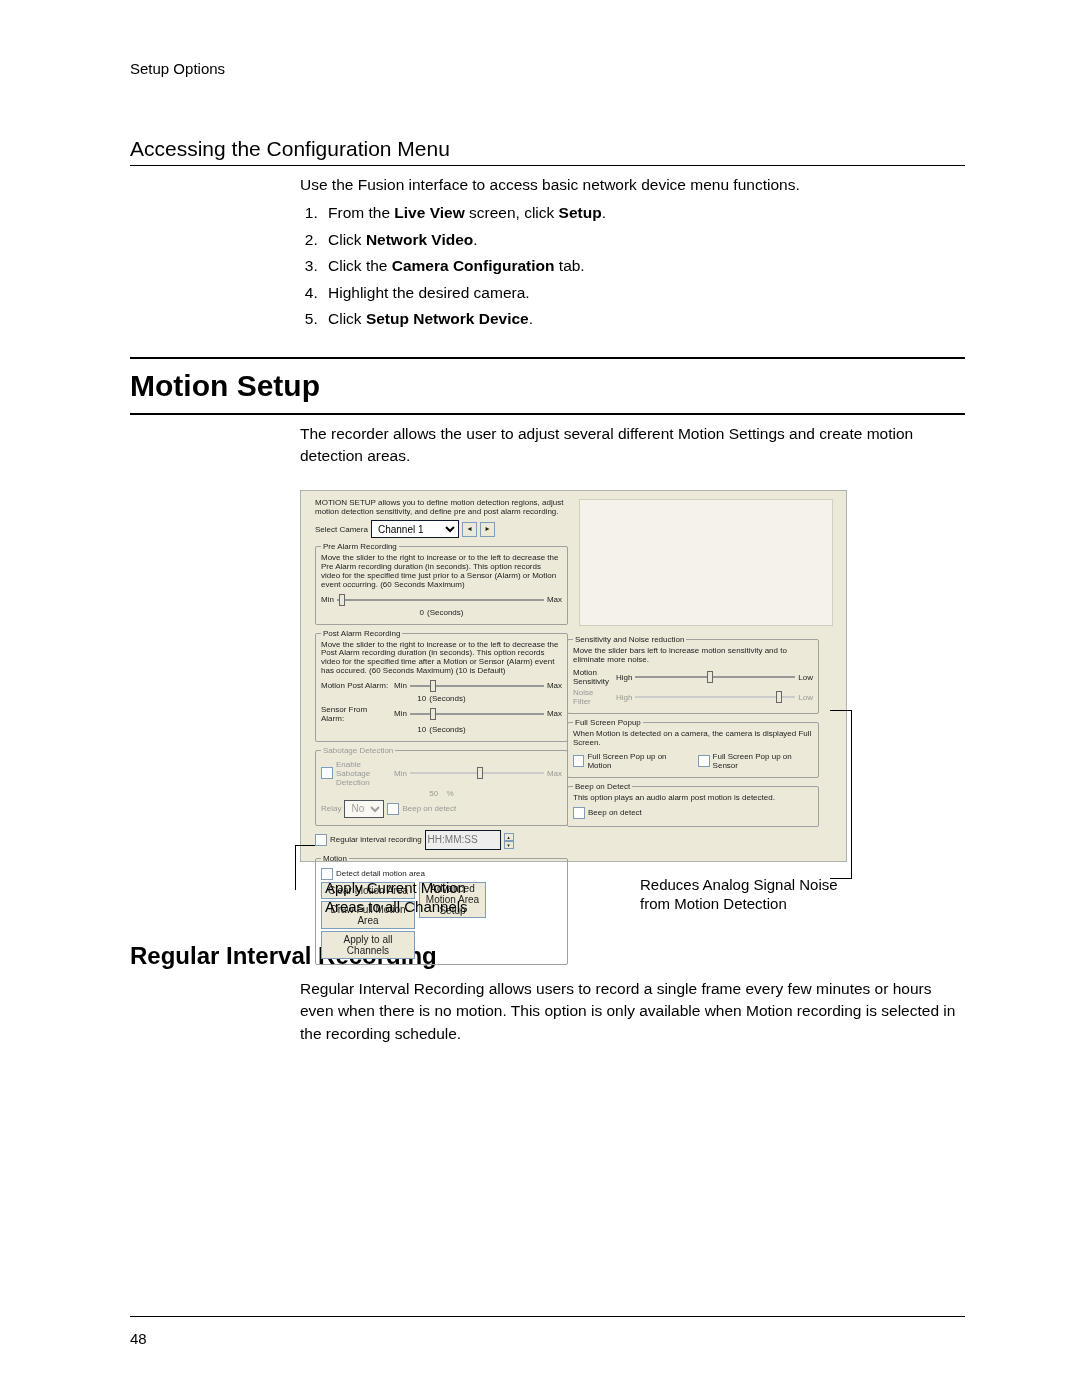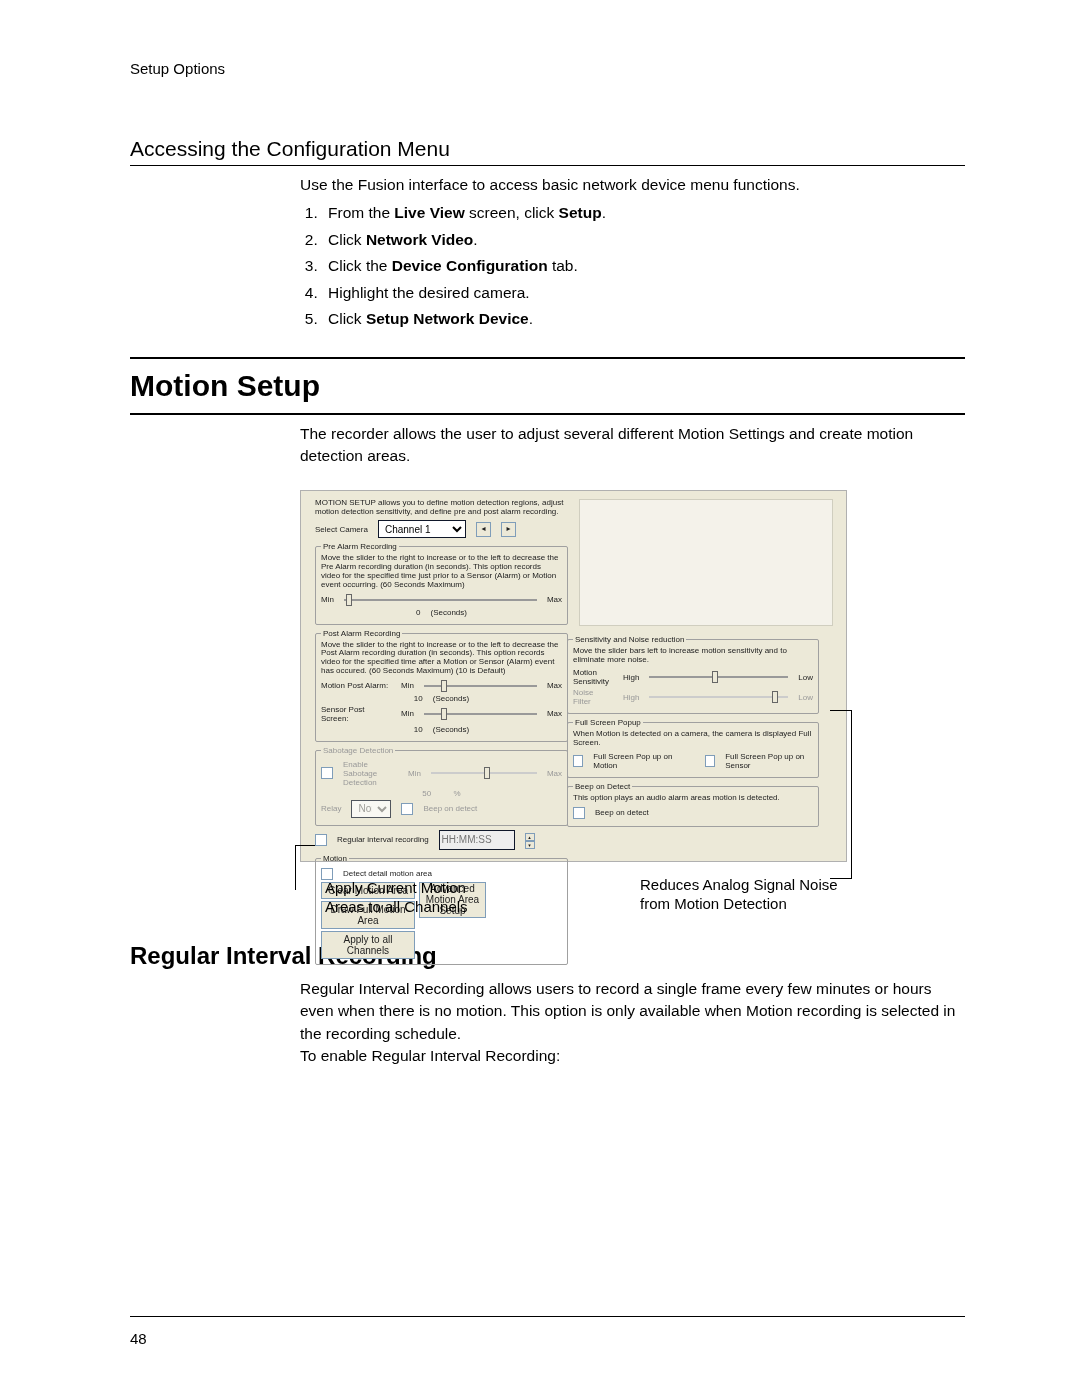--- a/index.html
+++ b/index.html
@@ -73,21 +73,21 @@
   .left-col { left:14px; top:8px; width:253px; }
   .right-col { left:266px; top:140px; width:252px; }
   fieldset {
     border: 1px solid #a0a0a0;
     border-radius: 2px;
     margin: 4px 0;
     padding: 3px 5px 5px 5px;
   }
   legend { padding: 0 2px; font-size:8px; }
   .intro { font-size:8px; line-height:1.1; margin-bottom:4px; }
-  .row { display:flex; align-items:center; gap:10px; margin:2px 0; }
+  .row { display:flex; align-items:center; gap:3px; margin:2px 0; }
   select, input[type=text] {
     font-size:10px; height:18px; border:1px solid #0f172a; background:#fff; padding:0 2px;
   }
   .nav-btn {
     width:13px; height:13px; border:1px solid #7f9db9; background:#ece9d8;
     display:inline-flex; align-items:center; justify-content:center;
     font-size:8px; line-height:1;
   }
   .slider {
     position:relative; flex:1; height:12px;
@@ -141,21 +141,21 @@
   <div class="body-block">
     <div>Use the Fusion interface to access basic network device menu functions.</div>
     <ol class="steps">
       <li>
         <span>From the </span><span class="b">Live View</span><span> screen, click </span><span class="b">Setup</span><span>.</span>
       </li>
       <li>
         <span>Click </span><span class="b">Network Video</span><span>.</span>
       </li>
       <li>
-        <span>Click the </span><span class="b">Device Configuration</span><span> tab.</span>
+        <span>Click the </span><span class="b">Camera Configuration</span><span> tab.</span>
       </li>
       <li>
         <span>Highlight the desired camera.</span>
       </li>
       <li>
         <span>Click </span><span class="b">Setup Network Device</span><span>.</span>
       </li>
     </ol>
   </div>
 
@@ -204,21 +204,21 @@
                 <div class="slider-track"></div>
                 <div class="slider-thumb" style="left:15%;"></div>
               </div>
             <span>Max</span>
           </div>
           <div class="row" style="justify-content:center;">
             <span>10</span>
             <span>(Seconds)</span>
           </div>
           <div class="row">
-            <span style="width:70px;">Sensor Post Screen:</span>
+            <span style="width:70px;">Sensor From Alarm:</span>
             <span>Min</span>
             <div class="slider">
                 <div class="slider-track"></div>
                 <div class="slider-thumb" style="left:15%;"></div>
               </div>
             <span>Max</span>
           </div>
           <div class="row" style="justify-content:center;">
             <span>10</span>
             <span>(Seconds)</span>
@@ -306,21 +306,21 @@
             <span class="cb"></span>
             <span>Full Screen Pop up on Motion</span>
             <span style="width:6px;"></span>
             <span class="cb"></span>
             <span>Full Screen Pop up on Sensor</span>
           </div>
         </fieldset>
 
         <fieldset>
           <legend>Beep on Detect</legend>
-          <div class="intro">This option plays an audio alarm areas motion is detected.</div>
+          <div class="intro">This option plays an audio alarm post motion is detected.</div>
           <div class="row">
             <span class="cb"></span>
             <span>Beep on detect</span>
           </div>
         </fieldset>
       </div>
 
     </div>
 
     <div class="lead-line" style="left:-5px; top:355px; width:1px; height:45px;"></div>
@@ -335,18 +335,17 @@
     <div class="lead-line" style="left:530px; top:388px; width:22px; height:1px;"></div>
     <div class="callout-label" style="left:340px; top:385px; text-align:left;">
       <div>Reduces Analog Signal Noise</div>
       <div>from Motion Detection</div>
     </div>
   </div>
 
   <div class="h3" style="margin-top:80px;">Regular Interval Recording</div>
   <div class="body-block">
     <div>Regular Interval Recording allows users to record a single frame every few minutes or hours even when there is no motion.  This option is only available when Motion recording is selected in the recording schedule.</div>
-    <div>To enable Regular Interval Recording:</div>
   </div>
 
   <div class="hr-bottom"></div>
   <div class="page-num">48</div>
 </div>
 
 </body></html>

